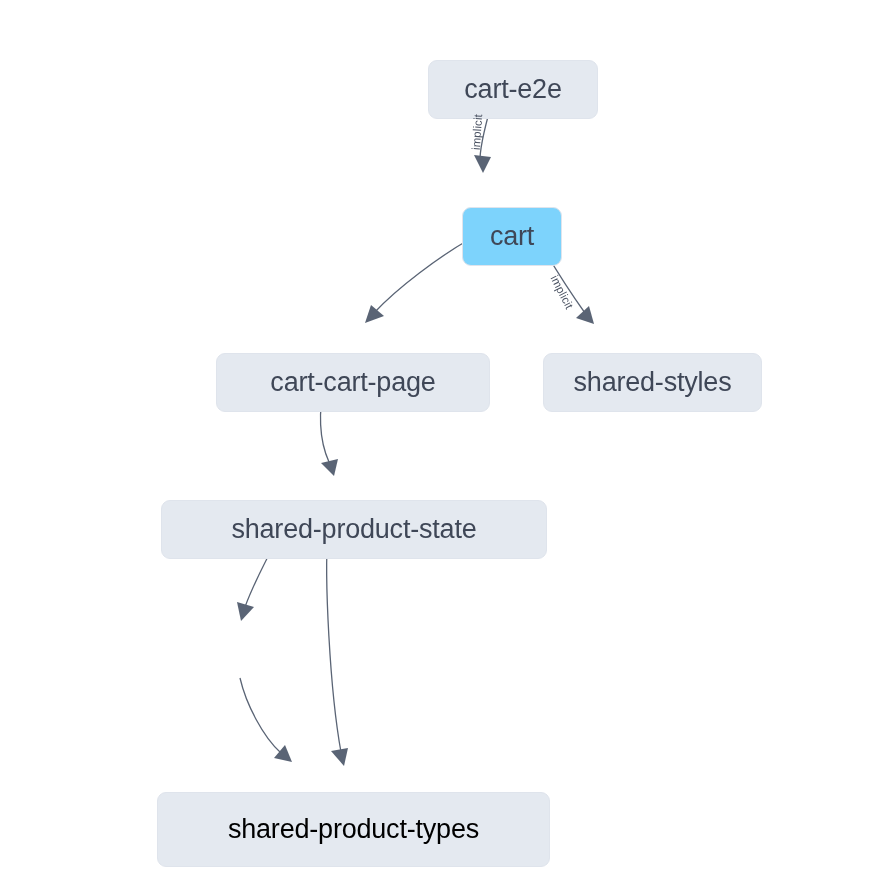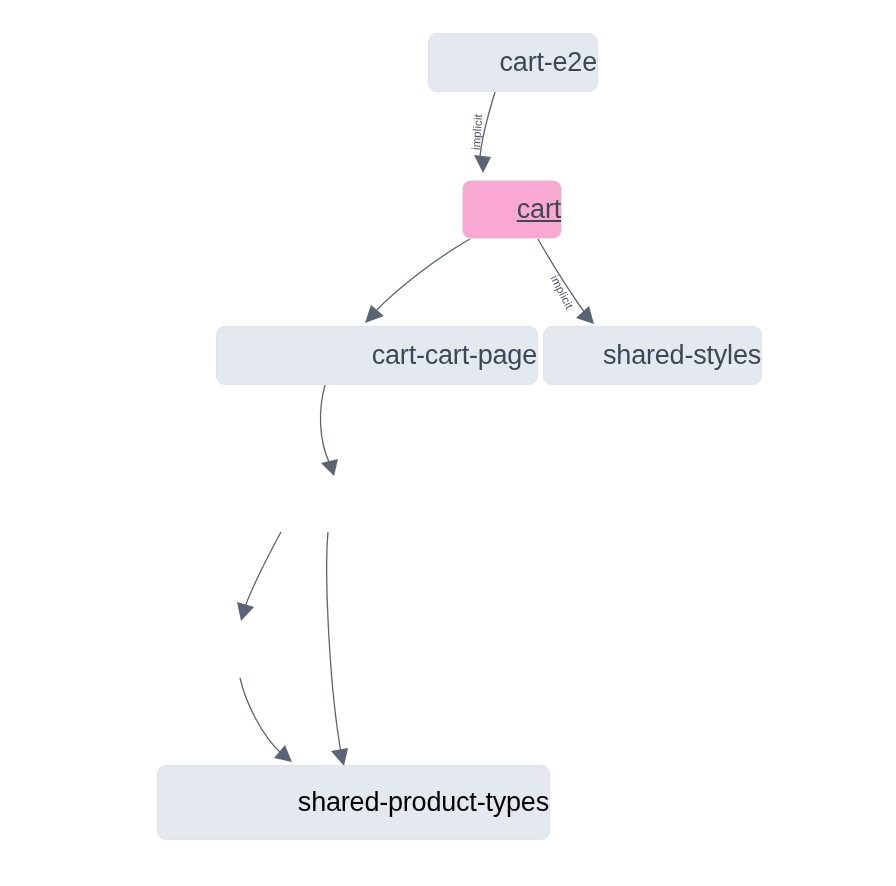--- a/index.html
+++ b/index.html
@@ -38,28 +38,29 @@
     stroke: none;
   }
   .node {
     position: absolute;
     box-sizing: border-box;
     background: #e4e9f0;
     border: 1px solid #dfe4ec;
     border-radius: 9px;
     display: flex;
     align-items: center;
-    justify-content: flex-end;
+    justify-content: center;
     color: #3f4757;
     font-family: "Liberation Sans", sans-serif;
     font-size: 27px;
     font-weight: 400;
     letter-spacing: -0.2px;
     white-space: nowrap;
     z-index: 3;
+    margin-top: 27px;
   }
   .node-label {
     line-height: 1;
     pointer-events: none;
   }
   .edge-label {
     position: absolute;
     color: #4a5262;
     font-family: "Liberation Sans", sans-serif;
     font-size: 11.5px;
@@ -97,32 +98,35 @@
 
       <path class="edge-path" d="M 240,678 C 246,704 263,737 281,753" style="stroke: rgb(90, 100, 117);"></path>
       <polygon class="edge-arrow" points="292,762 274,758 285,745" style="fill: rgb(90, 100, 117);"></polygon>
     </g>
   </svg>
 
   <div class="node" style="left: 428px; top: 33px; width: 170px; height: 59px; background: rgb(228, 233, 240); color: rgb(63, 71, 87);">
     <span class="node-label">cart-e2e</span>
   </div>
 
-  <div class="node" style="left: 462px; top: 180px; width: 100px; height: 59px; background: #f9a8d4; color: rgb(63, 71, 87); text-decoration: underline;">
+  <div class="node" style="left: 462px; top: 180px; width: 100px; height: 59px; background: #7dd3fc; color: rgb(63, 71, 87);">
     <span class="node-label">cart</span>
   </div>
 
-  <div class="node" style="left: 216px; top: 326px; width: 322px; height: 59px; background: rgb(228, 233, 240); color: rgb(63, 71, 87);">
+  <div class="node" style="left: 216px; top: 326px; width: 274px; height: 59px; background: rgb(228, 233, 240); color: rgb(63, 71, 87);">
     <span class="node-label">cart-cart-page</span>
   </div>
 
   <div class="node" style="left: 543px; top: 326px; width: 219px; height: 59px; background: rgb(228, 233, 240); color: rgb(63, 71, 87);">
     <span class="node-label">shared-styles</span>
   </div>
 
+  <div class="node" style="left: 161px; top: 473px; width: 386px; height: 59px; background: rgb(228, 233, 240); color: rgb(63, 71, 87);">
+    <span class="node-label">shared-product-state</span>
+  </div>
 
 
   <div class="node" style="left: 157px; top: 765px; width: 393px; height: 75px; background: rgb(228, 233, 240); color: #000000;">
     <span class="node-label">shared-product-types</span>
   </div>
 
   <div class="edge-label" style="left: 477px; top: 132px; transform: translate(-50%, -50%) rotate(-86deg);">implicit</div>
 
   <div class="edge-label" style="left: 562px; top: 292px; transform: translate(-50%, -50%) rotate(63deg);">implicit</div>
 

